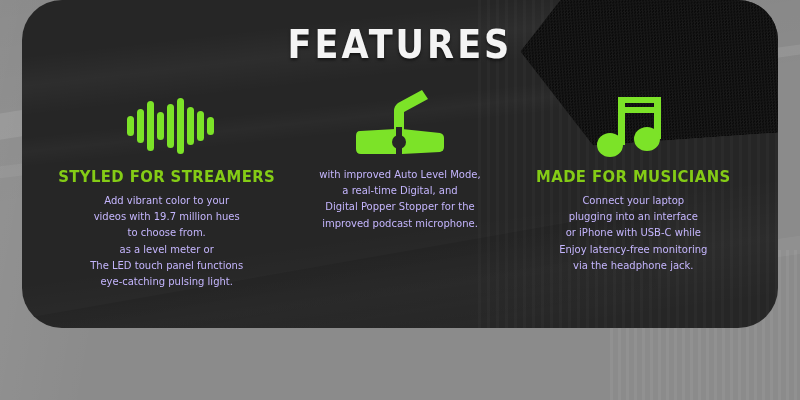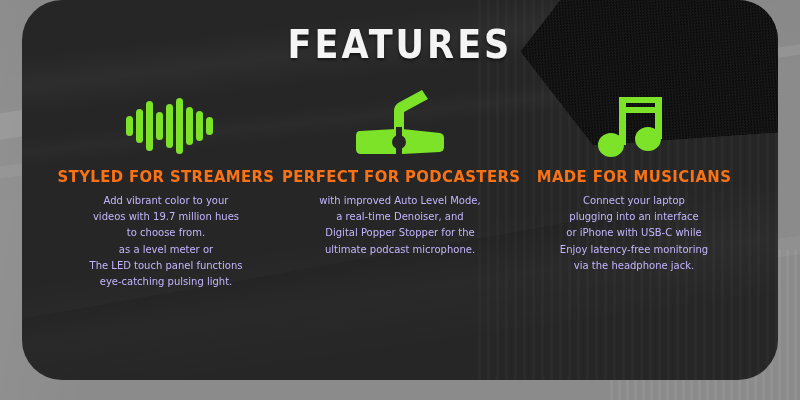--- a/index.html
+++ b/index.html
@@ -48,21 +48,21 @@
       rgba(0,0,0,0.00) 3px,
       rgba(0,0,0,0.00) 8px);
   }
 
   
   #card {
     position: absolute;
     left: 22px;
     top: 0px;
     width: 756px;
-    height: 380px;
+    height: 328px;
     border-radius: 40px;
     background: #262626;
     overflow: hidden;
   }
 
   
   #card .band {
     position: absolute;
     transform-origin: left center;
     pointer-events: none;
@@ -150,21 +150,21 @@
   }
 
   .icon-wrap {
     height: 82px;
     display: flex;
     align-items: center;
     justify-content: center;
   }
 
   .col-heading {
-    color: #f97316;
+    color: #84cc16;
     font-family: "DejaVu Sans Condensed", "Liberation Sans Narrow", "Liberation Sans", sans-serif;
     font-weight: 700;
     font-size: 16.5px;
     letter-spacing: 0.4px;
     margin-bottom: 7px;
     white-space: nowrap;
   }
 
   .col-body {
     color: #c4b5fd;
@@ -240,26 +240,25 @@
 
               <path d="M48 38 L86 42 Q90 43 90 47 L90 56 Q90 60 86 61 L48 63 Z"></path>
             </g>
 
             <g fill="#262626">
               <rect x="42" y="36" width="6" height="29"></rect>
               <circle cx="45" cy="51" r="7"></circle>
             </g>
           </svg>
         </div>
-        <div class="col-heading">PERFECT FOR PODCASTERS</div>
         <div class="col-body">
           <span class="line">with improved Auto Level Mode,</span>
-          <span class="line">a real-time Denoiser, and</span>
+          <span class="line">a real-time Digital, and</span>
           <span class="line">Digital Popper Stopper for the</span>
-          <span class="line">ultimate podcast microphone.</span>
+          <span class="line">improved podcast microphone.</span>
         </div>
       </div>
 
       <div class="col">
         <div class="icon-wrap">
           <svg width="70" height="70" viewBox="0 0 70 70" aria-hidden="true">
             <g fill="#7CE328">
 
               <rect x="20" y="6" width="7" height="48"></rect>
 

